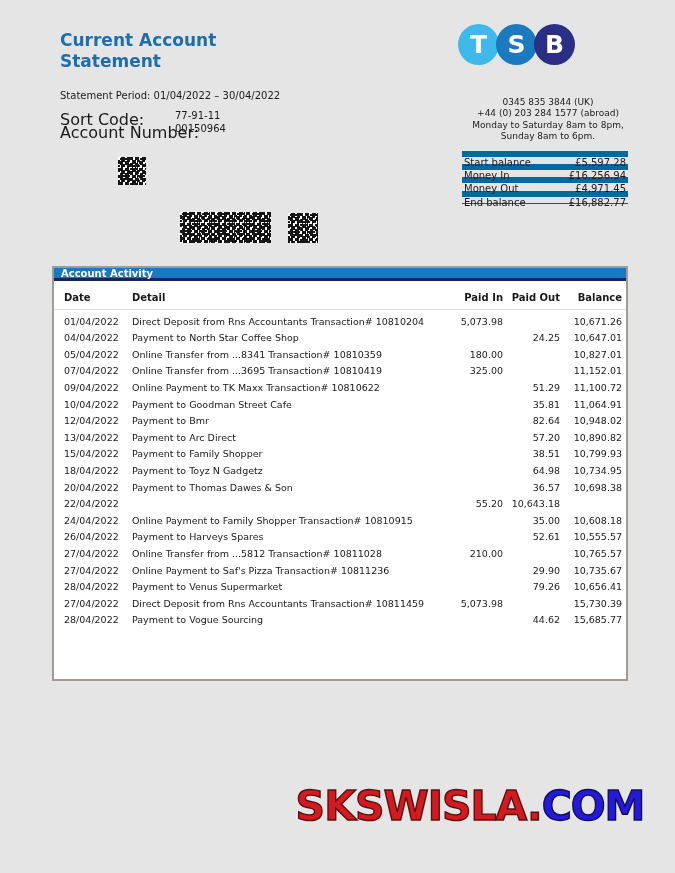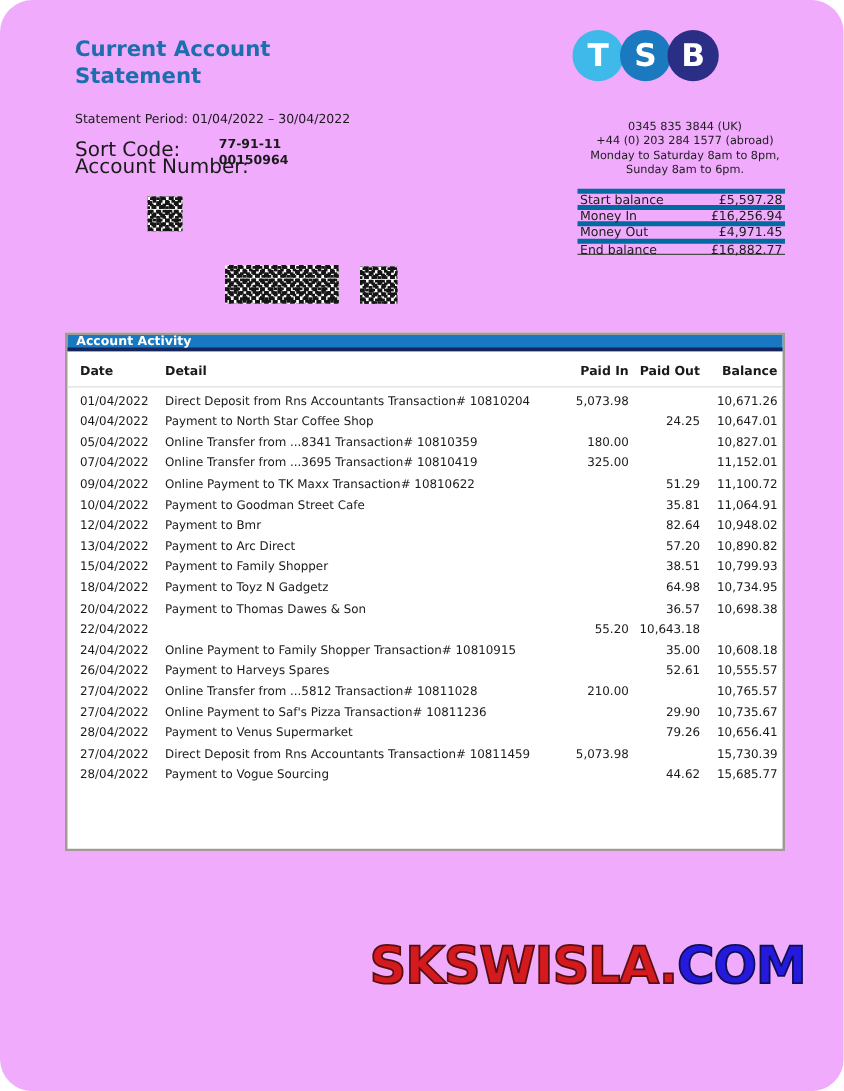--- a/index.html
+++ b/index.html
@@ -1,51 +1,51 @@
 <!DOCTYPE html>
 <html><head>
 <meta charset="utf-8">
 <style>
   * { margin:0; padding:0; box-sizing:border-box; }
   html,body { background:#ffffff; }
   .page {
-    position:relative; width:675px; height:873px; background:#f0abfc;
-    font-family:"DejaVu Sans", sans-serif; color:#1a1a1a; overflow:hidden;border-radius:26px;
+    position:relative; width:675px; height:873px; background:#e5e5e5;
+    font-family:"DejaVu Sans", sans-serif; color:#1a1a1a; overflow:hidden;
   }
   
   .doc-title {
     position:absolute; left:60px; top:30px; width:185px;
     font-size:17px; font-weight:bold; color:#1c6eae; line-height:1.25;
   }
   .logo { position:absolute; left:461px; top:24px; display:flex; }
   .logo .circle {
     width:41px; height:41px; border-radius:50%; color:#fff;
     display:flex; align-items:center; justify-content:center;
     font-size:25px; font-weight:bold; margin-left:-3px;
   }
   .contact {
     position:absolute; left:438px; top:97px; width:220px;
     text-align:center; font-size:9px; line-height:1.25; color:#1c1c1c;
   }
   .period { position:absolute; left:60px; top:90px; font-size:10px; }
   .meta-label { position:absolute; left:60px; font-size:16px; }
-  .meta-value { position:absolute; left:175px; font-size:10px;font-weight:bold; }
+  .meta-value { position:absolute; left:175px; font-size:10px; }
   
   .dm {
     background:
       repeating-conic-gradient(#151515 0 25%, transparent 0 50%) 0px 0px / 7px 7px,
       repeating-conic-gradient(#151515 0 25%, transparent 0 50%) 2px 3px / 5px 5px,
       #fdfdfd;
   }
   .barcode-address { position:absolute; left:118px; top:157px; width:28px; height:28px; }
   .recipient { position:absolute; left:185px; top:151px; font-size:10px; line-height:12.3px; }
   
   .balance { position:absolute; left:462px; top:151px; width:166px; font-size:10px; }
   .brow {
-    display:flex; justify-content:space-between; border-top:4px solid #0369a1;
+    display:flex; justify-content:space-between; border-top:6px solid #0369a1;
     line-height:12.2px; height:13.2px; padding:0 2px;
   }
   .brow:last-child { border-bottom:1px solid #4a4a4a; }
   
   .barcode-wide  { position:absolute; left:180px; top:212px; width:91px; height:31px; }
   .barcode-small { position:absolute; left:288px; top:213px; width:30px; height:30px; }
   
   .activity {
     position:absolute; left:52px; top:266px; width:576px; height:415px;
     border:2px solid #a29b95; background:#fff;
@@ -57,21 +57,21 @@
   .trow {
     display:grid; grid-template-columns:68px 315px 56px 57px 62px;
     padding-left:10px; padding-right:8px; line-height:16.6px; font-size:9.5px;
   }
   .trow .num { text-align:right; }
   .trow .c-detail { white-space:nowrap; }
   .thead { font-weight:bold; font-size:10px; margin-top:9px; border-bottom:1px solid #e0deda; padding-bottom:2px; }
   .rows { margin-top:4px; }
   
   .watermark {
-    position:absolute; left:290px; top:748px; width:360px; text-align:center;
+    position:absolute; left:290px; top:782px; width:360px; text-align:center;
     font-size:41px; font-weight:bold; letter-spacing:-1px; white-space:nowrap;
   }
   .wm-red  { color:#d41a1f; -webkit-text-stroke:1.4px #55100f; }
   .wm-blue { color:#2419dd; -webkit-text-stroke:1.4px #10104f; }
 </style>
 </head>
 <body>
 
 <div class="page">
 

